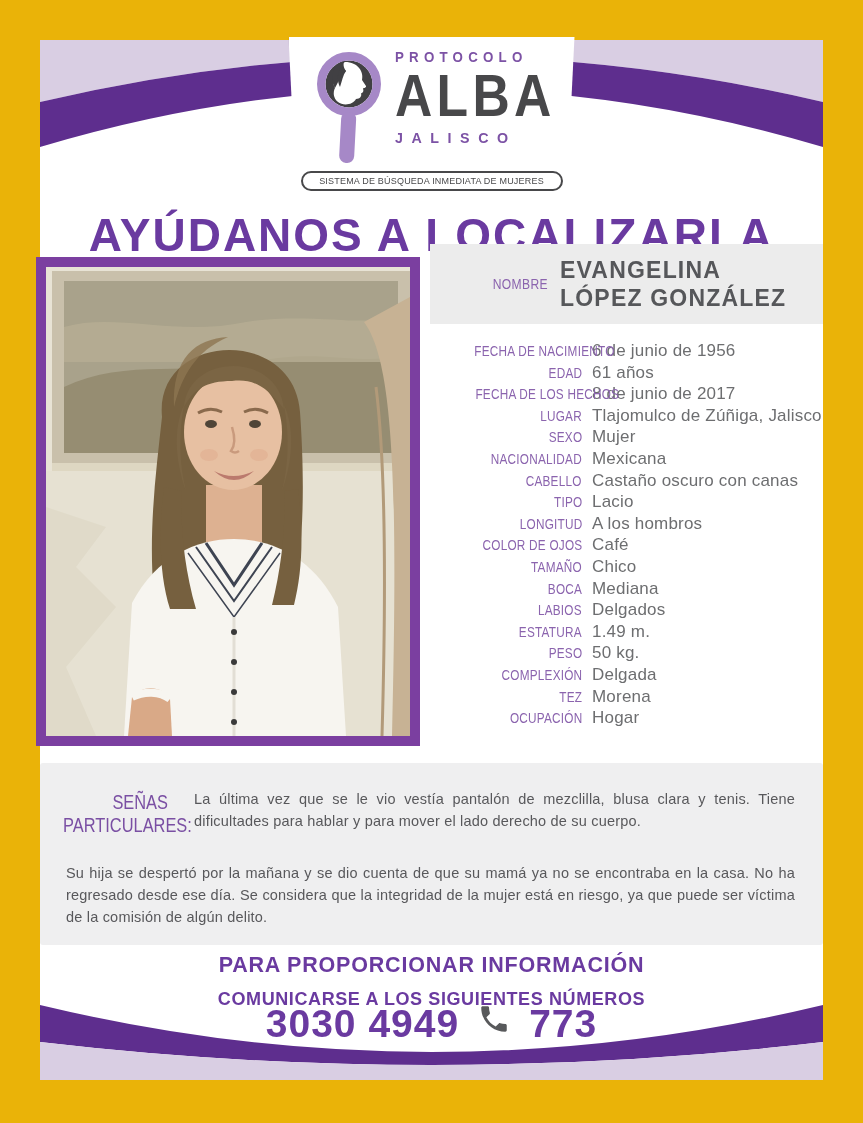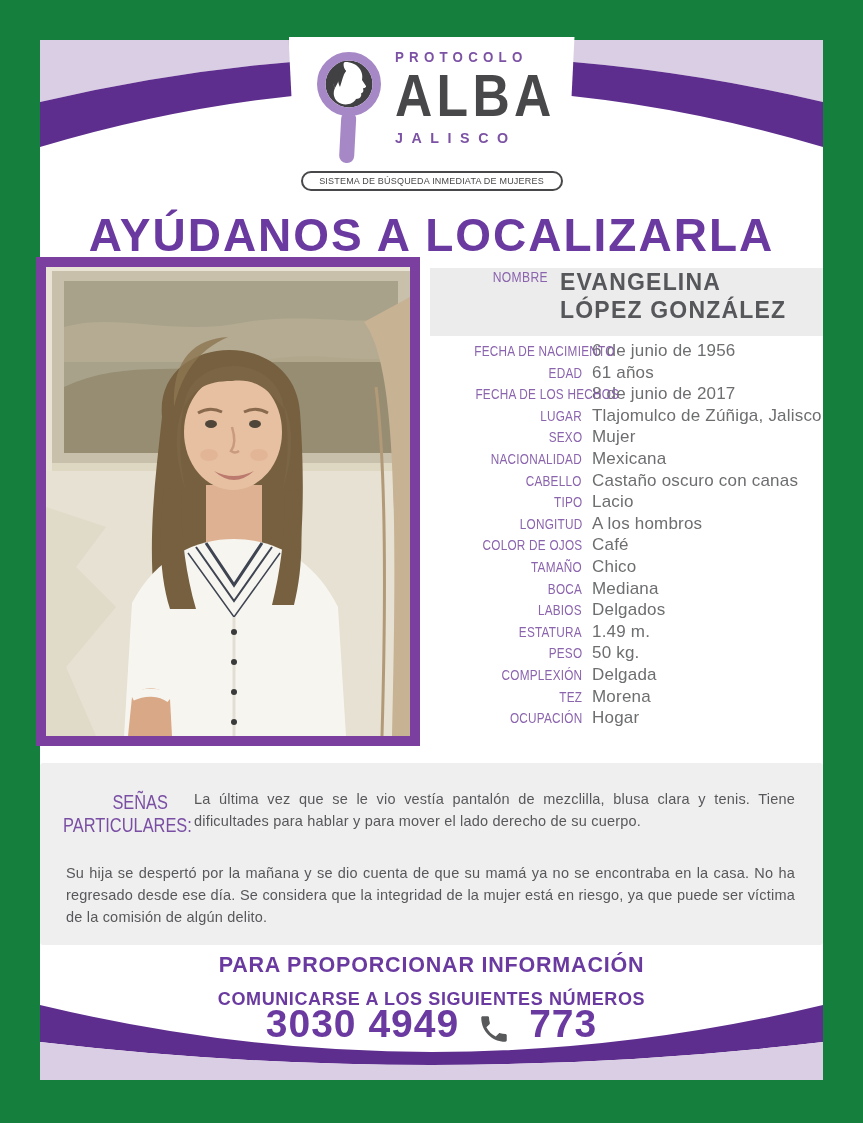--- a/index.html
+++ b/index.html
@@ -1,16 +1,16 @@
 <!DOCTYPE html>
 <html><head>
 <meta charset="utf-8">
 <style>
   html,body{margin:0;padding:0;background:#ffffff;}
-  .page{position:relative;width:863px;height:1123px;background:#15803d;overflow:hidden;
+  .page{position:relative;width:863px;height:1123px;background:#eab308;overflow:hidden;
         font-family:"Liberation Sans",sans-serif;}
   .poster{position:absolute;left:40px;top:40px;width:783px;height:1040px;background:#ffffff;}
 
   
   .hdr-svg{position:absolute;left:0;top:0;width:783px;height:110px;display:block;}
 
   
   .logo-box{position:absolute;left:50%;top:-3px;transform:translateX(-50%);
             width:286px;height:161px;background:#ffffff;z-index:5;
             clip-path:polygon(0 0,100% 0,97.2% 100%,2.8% 100%);
@@ -32,22 +32,22 @@
   .title{position:absolute;left:0;right:0;top:168px;text-align:center;
          font-size:46px;font-weight:bold;color:#6a3aa0;letter-spacing:2px;
          white-space:nowrap;}
 
   
   .photo{position:absolute;left:-4px;top:217px;width:364px;height:469px;
          border:10px solid #7b3fa0;background:#e9e4d8;}
   .photo svg{display:block;}
 
   
-  .name-box{position:absolute;left:390px;top:228px;width:393px;height:68px;
-            background:#ececec;display:flex;}
+  .name-box{position:absolute;left:390px;top:204px;width:393px;height:80px;
+            background:#ececec;display:flex;align-items:center;}
   .name-label{width:118px;text-align:right;color:#8b64ae;font-size:15.5px;}
   .name-label span{display:inline-block;transform:scaleX(.78);transform-origin:right center;
                    white-space:nowrap;letter-spacing:.5px;}
   .name-value{margin-left:12px;font-size:23px;font-weight:bold;color:#56575a;
               letter-spacing:1.2px;line-height:1.22;}
 
   
   .fields{position:absolute;left:390px;top:300px;width:393px;}
   .frow{display:flex;line-height:21.6px;}
   .flabel{width:152px;text-align:right;color:#8b64ae;font-size:15.5px;}
@@ -67,21 +67,21 @@
   .seclabel div{transform:scaleX(.82);transform-origin:right center;white-space:nowrap;}
   .sectext{flex:1;margin-left:26px;text-align:justify;color:#58585b;font-size:14.5px;
            line-height:1.5;letter-spacing:.2px;}
 
   
   .f1{position:absolute;left:0;right:0;top:913px;text-align:center;font-size:21.5px;
       font-weight:bold;color:#6a3aa0;letter-spacing:.8px;z-index:3;}
   .f2{position:absolute;left:0;right:0;top:938px;text-align:center;font-size:18px;
       font-weight:bold;color:#6a3aa0;letter-spacing:.6px;z-index:3;margin-top:11px;}
   .phones{position:absolute;left:0;right:0;top:962px;display:flex;justify-content:center;
-          align-items:flex-end;gap:18px;font-size:39px;font-weight:bold;color:#6a3aa0;
+          align-items:flex-start;gap:18px;font-size:39px;font-weight:bold;color:#6a3aa0;
           letter-spacing:1px;z-index:3;}
   .ftr-svg{position:absolute;left:0;bottom:0;width:783px;height:80px;display:block;z-index:1;}
 </style>
 </head>
 <body>
 
 <div class="page">
   <div class="poster">
 
     <svg class="hdr-svg" viewBox="0 0 783 110" preserveAspectRatio="none">

